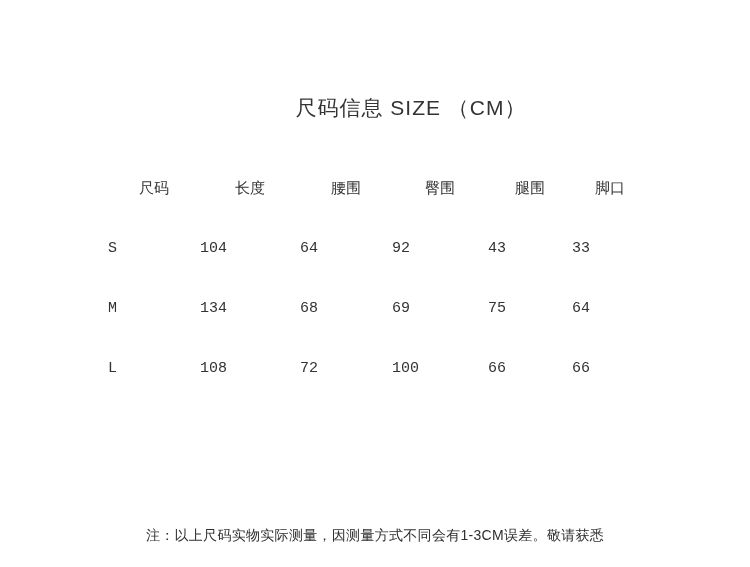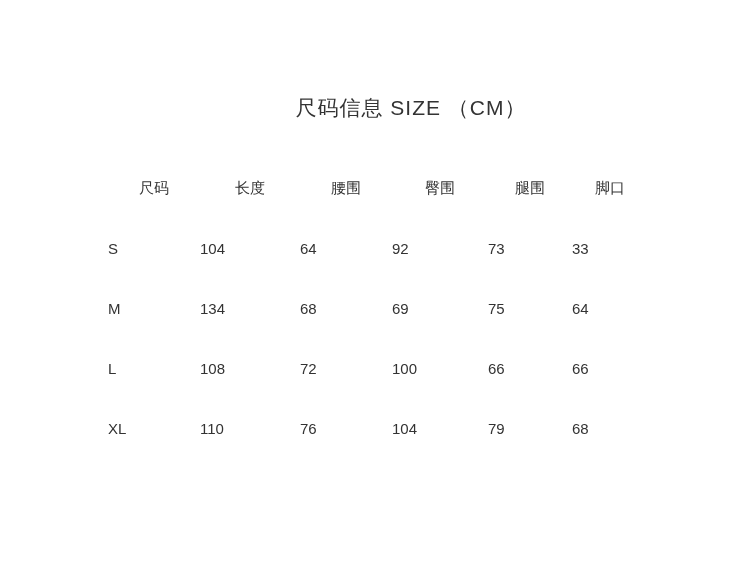--- a/index.html
+++ b/index.html
@@ -41,20 +41,21 @@
     table-layout: fixed;
   }
   .size-table th,
   .size-table td {
     font-weight: 400;
     font-size: 15px;
     color: #333333;
     padding: 0;
     height: 60px;
     vertical-align: middle;
+    font-family: Liberation Mono, monospace;
   }
   .size-table th {
     font-size: 15px;
     color: #333333;
   }
   .size-table col.c0 { width: 92px; }
   .size-table col.c1 { width: 100px; }
   .size-table col.c2 { width: 92px; }
   .size-table col.c3 { width: 96px; }
   .size-table col.c4 { width: 84px; }
@@ -95,44 +96,37 @@
         <th>腿围</th>
         <th>脚口</th>
       </tr>
     </thead>
     <tbody>
       <tr>
         <td>S</td>
         <td>104</td>
         <td>64</td>
         <td>92</td>
-        <td>73</td>
+        <td>43</td>
         <td>33</td>
       </tr>
       <tr>
         <td>M</td>
         <td>134</td>
         <td>68</td>
         <td>69</td>
         <td>75</td>
         <td>64</td>
       </tr>
       <tr>
         <td>L</td>
         <td>108</td>
         <td>72</td>
         <td>100</td>
         <td>66</td>
         <td>66</td>
       </tr>
-      <tr>
-        <td>XL</td>
-        <td>110</td>
-        <td>76</td>
-        <td>104</td>
-        <td>79</td>
-        <td>68</td>
-      </tr>
     </tbody>
   </table>
 
+  <div class="footnote">注：以上尺码实物实际测量，因测量方式不同会有1-3CM误差。敬请获悉</div>
 
 </div>
 
 </body></html>

